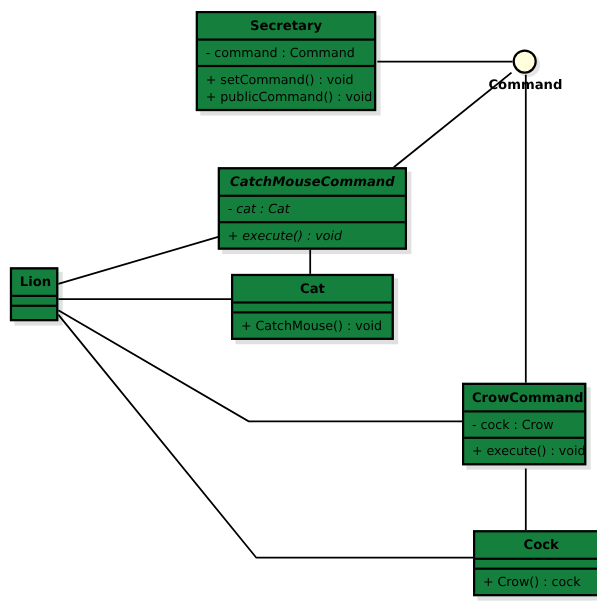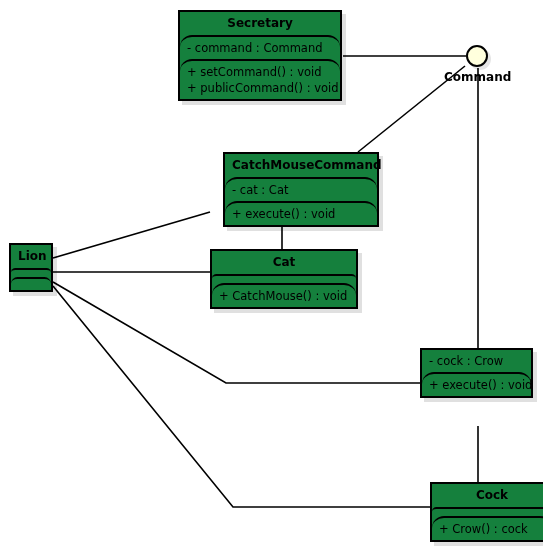--- a/index.html
+++ b/index.html
@@ -33,21 +33,20 @@
     border: 2px solid #000000;
     box-shadow: 4px 4px 0 0 rgba(0,0,0,0.12);
     z-index: 5;
   }
   .compartment {
     box-sizing: border-box;
     padding: 3px 7px;
   }
   .compartment + .compartment {
     border-top: 2px solid #000000;
-    border-radius: 12px;
   }
   .cls-name {
     text-align: center;
     font-weight: bold;
     font-size: 12px;
     color: #000000;
     line-height: 15px;
     padding-top: 4px;
     padding-bottom: 4px;
   }
@@ -112,21 +111,21 @@
     </div>
     <div class="compartment">
       <div class="cls-op">+ setCommand() : void</div>
       <div class="cls-op">+ publicCommand() : void</div>
     </div>
   </div>
 
   <div class="iface-lollipop" style="left:466px; top:45px;"></div>
   <div class="iface-label" style="left:444px; top:70px;">Command</div>
 
-  <div class="uml-class" style="left:223px; top:152px; width:156px;">
+  <div class="uml-class" style="left:198px; top:152px; width:172px;font-style:italic;">
     <div class="compartment cls-name">CatchMouseCommand</div>
     <div class="compartment">
       <div class="cls-attr">- cat : Cat</div>
     </div>
     <div class="compartment">
       <div class="cls-op">+ execute() : void</div>
     </div>
   </div>
 
   <div class="uml-class" style="left:9px; top:243px; width:44px;">
@@ -137,20 +136,21 @@
 
   <div class="uml-class" style="left:210px; top:249px; width:148px;">
     <div class="compartment cls-name">Cat</div>
     <div class="compartment empty-attr"></div>
     <div class="compartment">
       <div class="cls-op">+ CatchMouse() : void</div>
     </div>
   </div>
 
   <div class="uml-class" style="left:420px; top:348px; width:113px;">
+    <div class="compartment cls-name">CrowCommand</div>
     <div class="compartment">
       <div class="cls-attr">- cock : Crow</div>
     </div>
     <div class="compartment">
       <div class="cls-op">+ execute() : void</div>
     </div>
   </div>
 
   <div class="uml-class" style="left:430px; top:482px; width:124px;">
     <div class="compartment cls-name">Cock</div>

